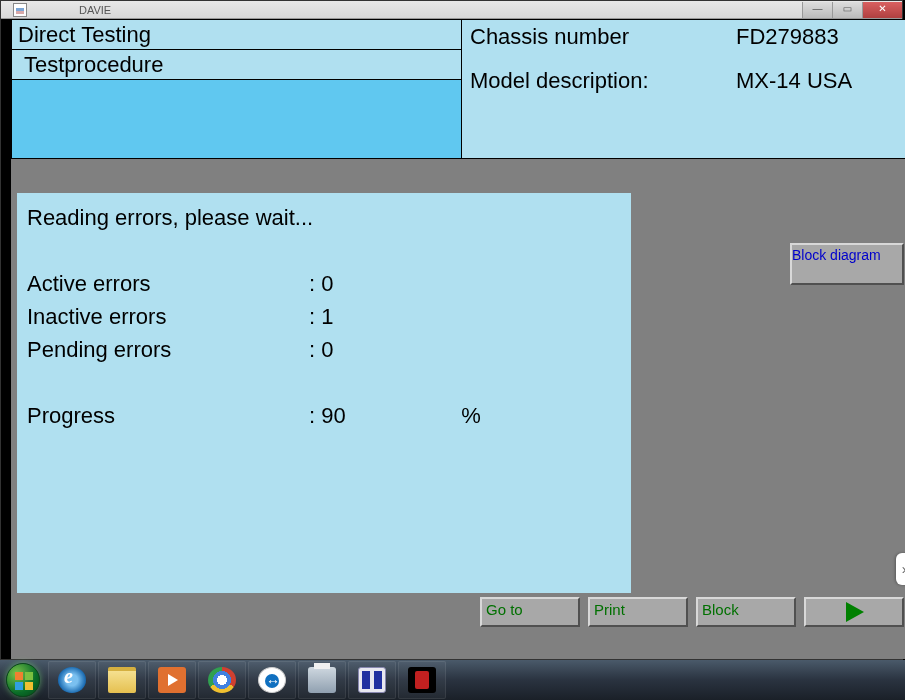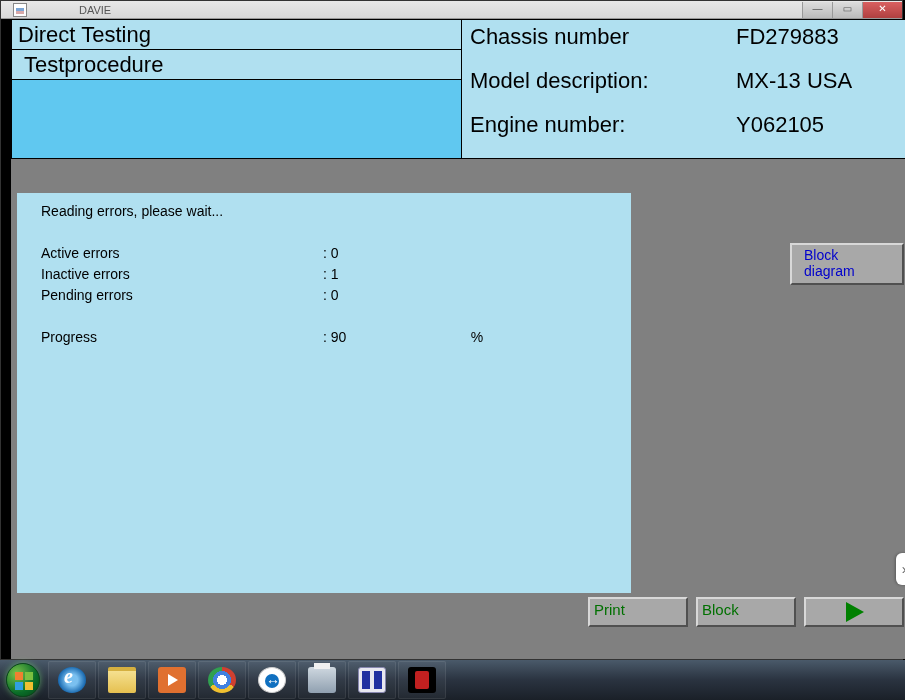--- a/index.html
+++ b/index.html
@@ -117,43 +117,43 @@
     width: 901px;
     height: 470px;
     background: #808080;
   }
   
   .content-panel {
     position: absolute;
     left: 6px; top: 34px;
     width: 614px; height: 400px;
     background: #b0e0f0;
-    font-size: 14px;
-    padding: 8px 24px;
+    font-size: 22px;
+    padding: 8px 10px;
     line-height: 1.5;
   }
   .content-panel .row {
     display: flex;
   }
   .content-panel .lbl { width: 282px; }
   .content-panel .col { display: inline-block; }
   .content-panel .val { width: 140px; }
   
   .block-diagram-btn {
     position: absolute;
     left: 779px; top: 84px;
     width: 114px; height: 42px;
     background: #a8a8a8;
     border-top: 2px solid #d8d8d8;
     border-left: 2px solid #d8d8d8;
     border-right: 2px solid #505050;
     border-bottom: 2px solid #505050;
     color: #0000cc;
     font-size: 14px;
-    padding: 2px 12px;
+    padding: 2px 0;
     text-align: left;
     cursor: pointer;
   }
   
   .arrow-tab {
     position: absolute;
     right: 0;
     top: 394px;
     width: 16px; height: 32px;
     background: #fff;
@@ -316,25 +316,21 @@
         <div class="row2">Testprocedure</div>
         <div class="row3"></div>
       </div>
       <div class="header-right">
         <div class="info-line">
           <span class="info-label">Chassis number</span>
           <span class="info-value">FD279883</span>
         </div>
         <div class="info-line">
           <span class="info-label">Model description:</span>
-          <span class="info-value">MX-13 USA</span>
-        </div>
-        <div class="info-line">
-          <span class="info-label">Engine number:</span>
-          <span class="info-value">Y062105</span>
+          <span class="info-value">MX-14 USA</span>
         </div>
       </div>
     </div>
 
     <div class="mid-area">
 
       <div class="content-panel">
         <div class="row">Reading errors, please wait...</div>
         <div class="row">&nbsp;</div>
         <div class="row">
@@ -359,20 +355,21 @@
           <span class="col val">90</span>
           <span class="col">%</span>
         </div>
       </div>
 
       <div class="block-diagram-btn">Block diagram</div>
 
       <div class="arrow-tab">›</div>
 
       <div class="bottom-buttons">
+        <div class="btn">Go to</div>
         <div class="btn">Print</div>
         <div class="btn">Block</div>
         <div class="btn play">
           <svg viewBox="0 0 24 24">
             <polygon points="4,2 22,12 4,22" fill="#008000"></polygon>
           </svg>
         </div>
       </div>
 
     </div>

